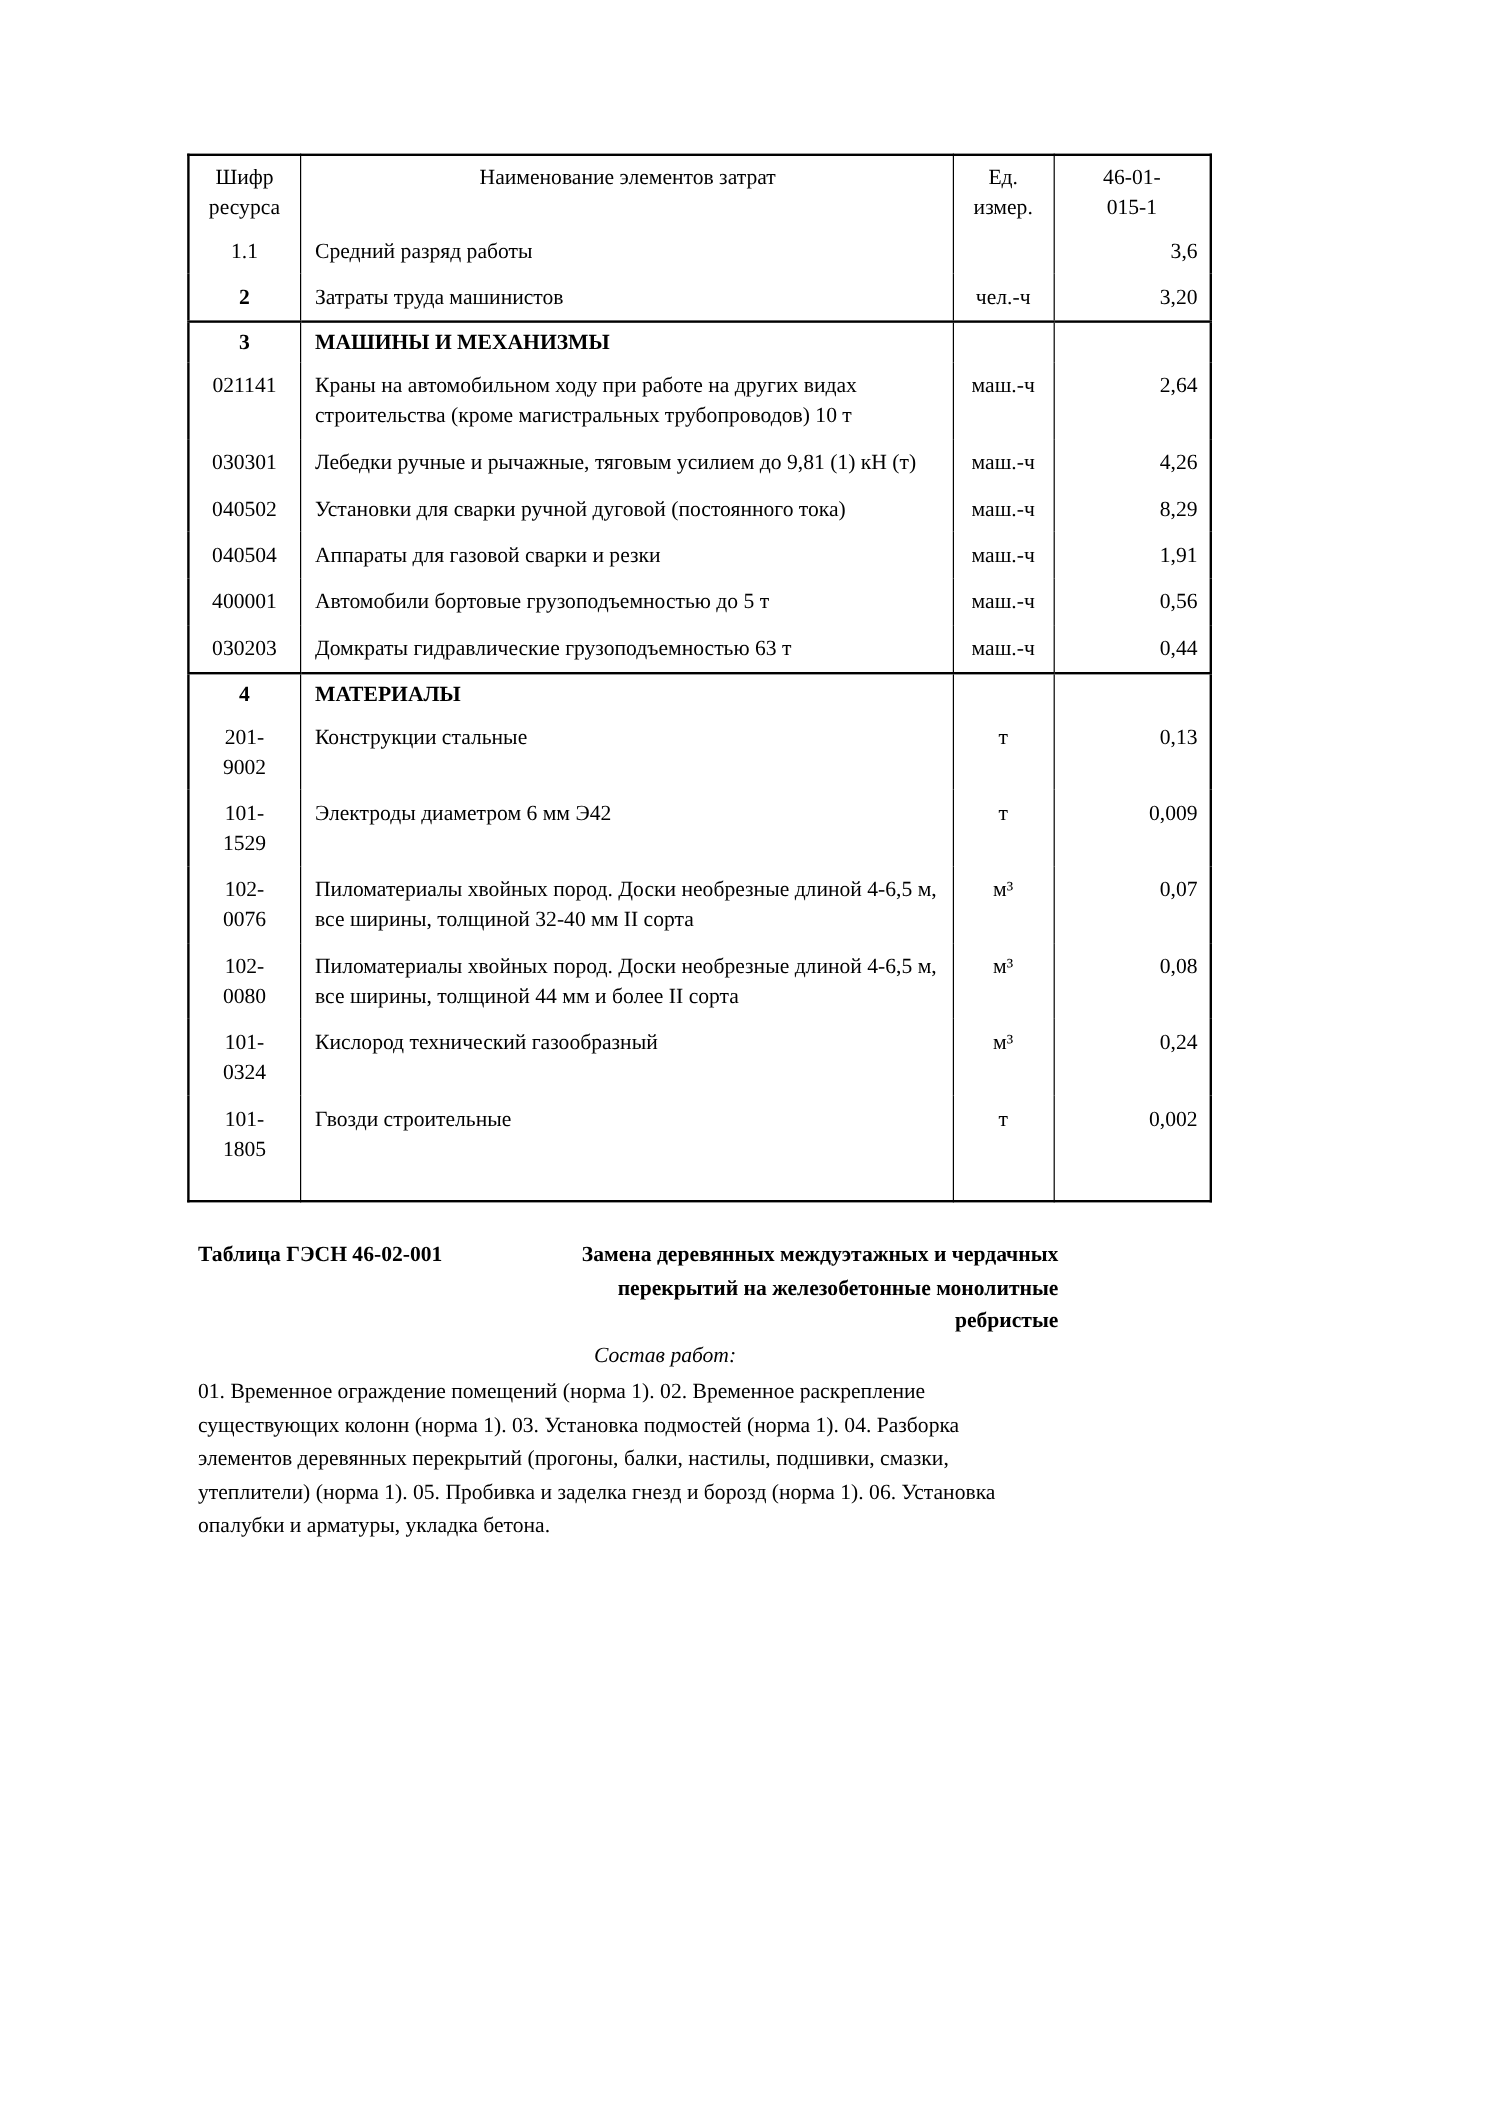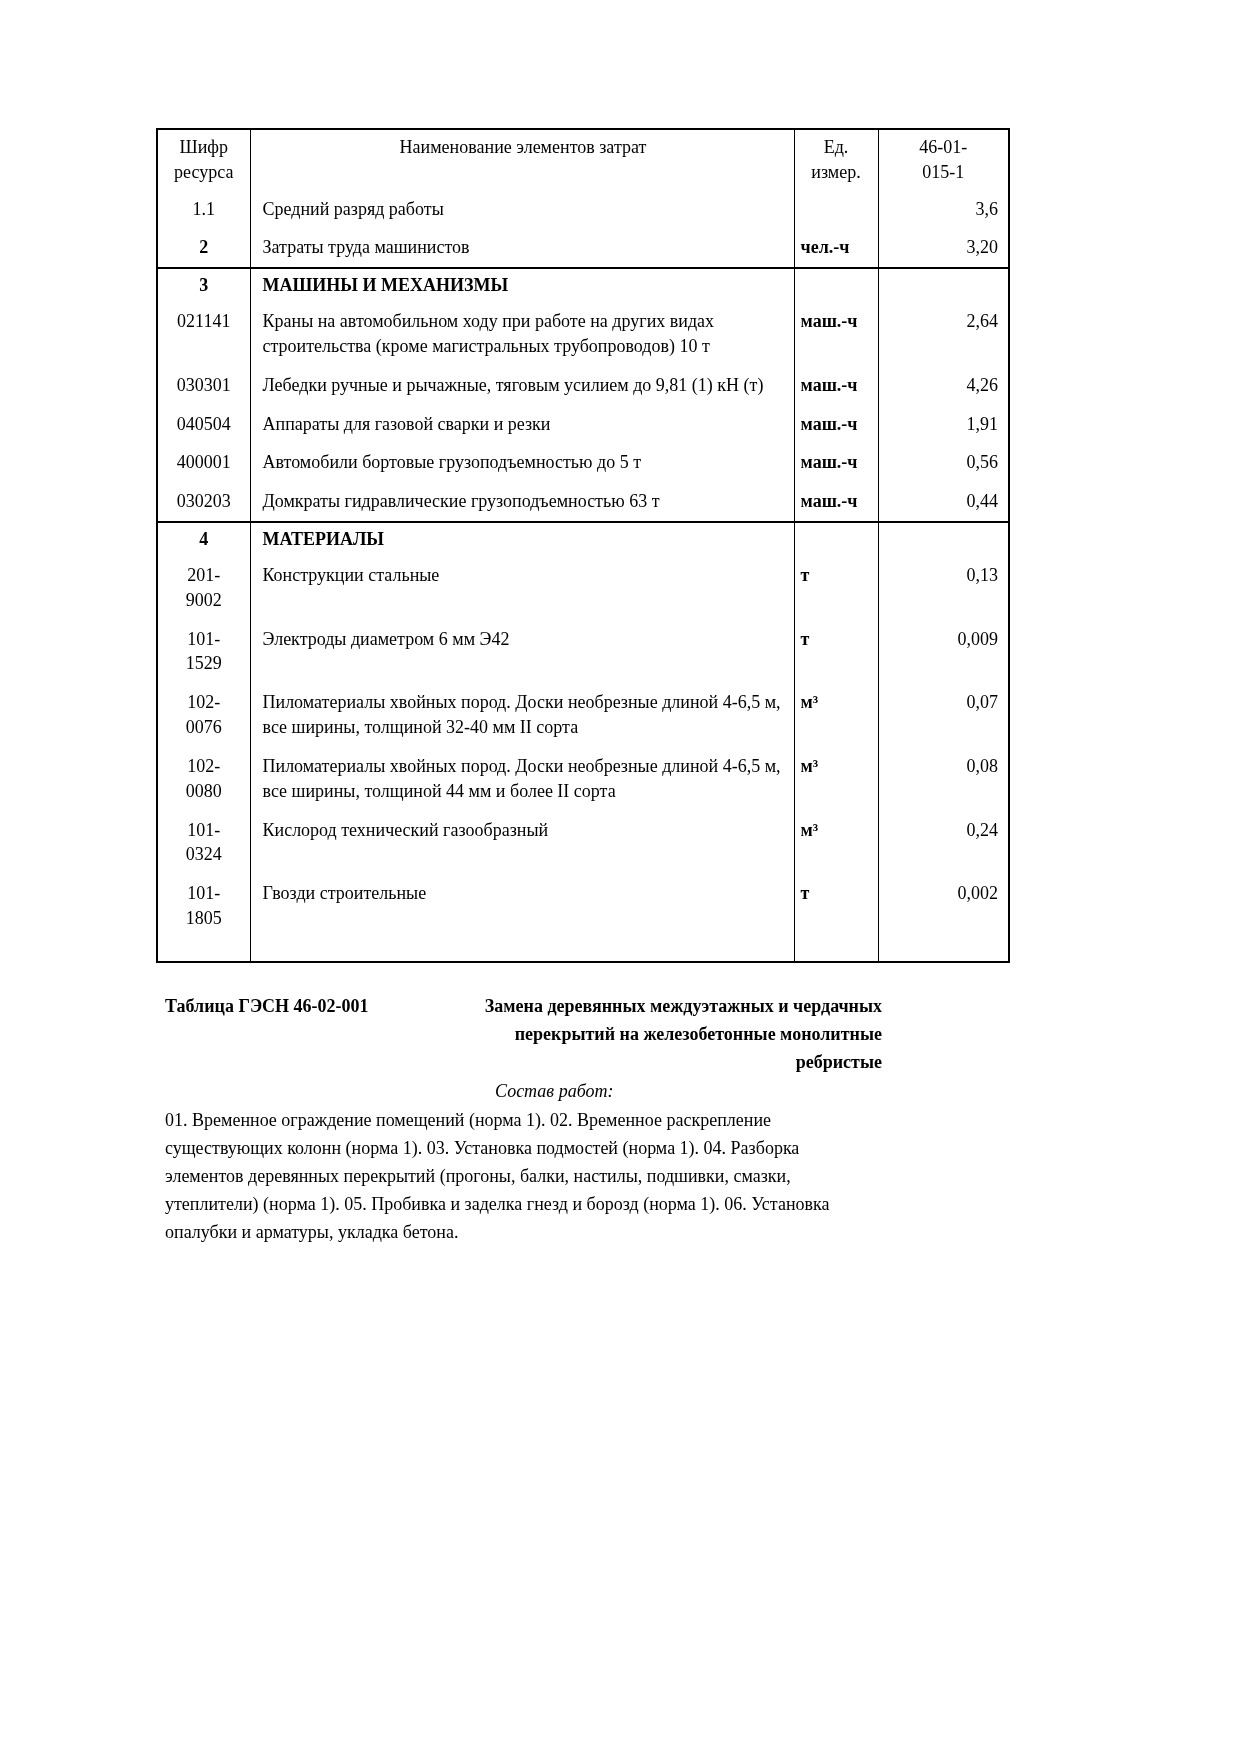--- a/index.html
+++ b/index.html
@@ -35,21 +35,21 @@
     padding: 7px 10px;
     overflow-wrap: break-word;
   }
   .cost-table thead th {
     font-weight: normal;
     text-align: center;
     padding-top: 5px;
     padding-bottom: 5px;
   }
   .cell-code  { text-align: center; padding-left: 14px !important; padding-right: 14px !important; }
-  .cell-unit  { text-align: left; padding-left: 6px !important;  padding-right: 6px !important; font-weight: bold; }
+  .cell-unit  { text-align: center; padding-left: 6px !important;  padding-right: 6px !important; }
   .cell-value { text-align: right; }
   .cell-name  { text-align: left; padding-left: 12px !important; }
 
   .header-value-wrap { max-width: 62px; margin: 0 auto; }
 
   tr.section-row td {
     border-top: 2px solid #000;
     padding-top: 4px;
     padding-bottom: 4px;
   }
@@ -128,20 +128,26 @@
     <td class="cell-unit">маш.-ч</td>
     <td class="cell-value">2,64</td>
   </tr>
         <tr>
     <td class="cell-code">030301</td>
     <td class="cell-name">Лебедки ручные и рычажные, тяговым усилием до 9,81 (1) кН (т)</td>
     <td class="cell-unit">маш.-ч</td>
     <td class="cell-value">4,26</td>
   </tr>
         <tr>
+    <td class="cell-code">040502</td>
+    <td class="cell-name">Установки для сварки ручной дуговой (постоянного тока)</td>
+    <td class="cell-unit">маш.-ч</td>
+    <td class="cell-value">8,29</td>
+  </tr>
+        <tr>
     <td class="cell-code">040504</td>
     <td class="cell-name">Аппараты для газовой сварки и резки</td>
     <td class="cell-unit">маш.-ч</td>
     <td class="cell-value">1,91</td>
   </tr>
         <tr>
     <td class="cell-code">400001</td>
     <td class="cell-name">Автомобили бортовые грузоподъемностью до 5 т</td>
     <td class="cell-unit">маш.-ч</td>
     <td class="cell-value">0,56</td>

